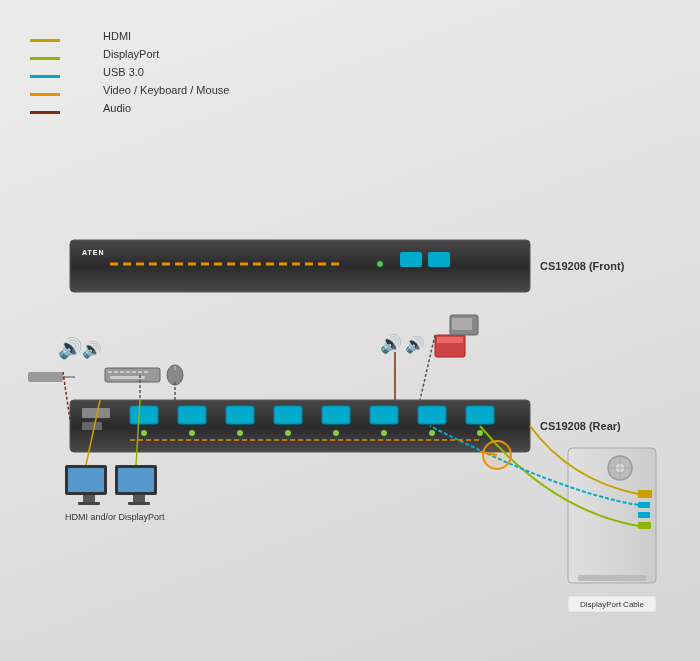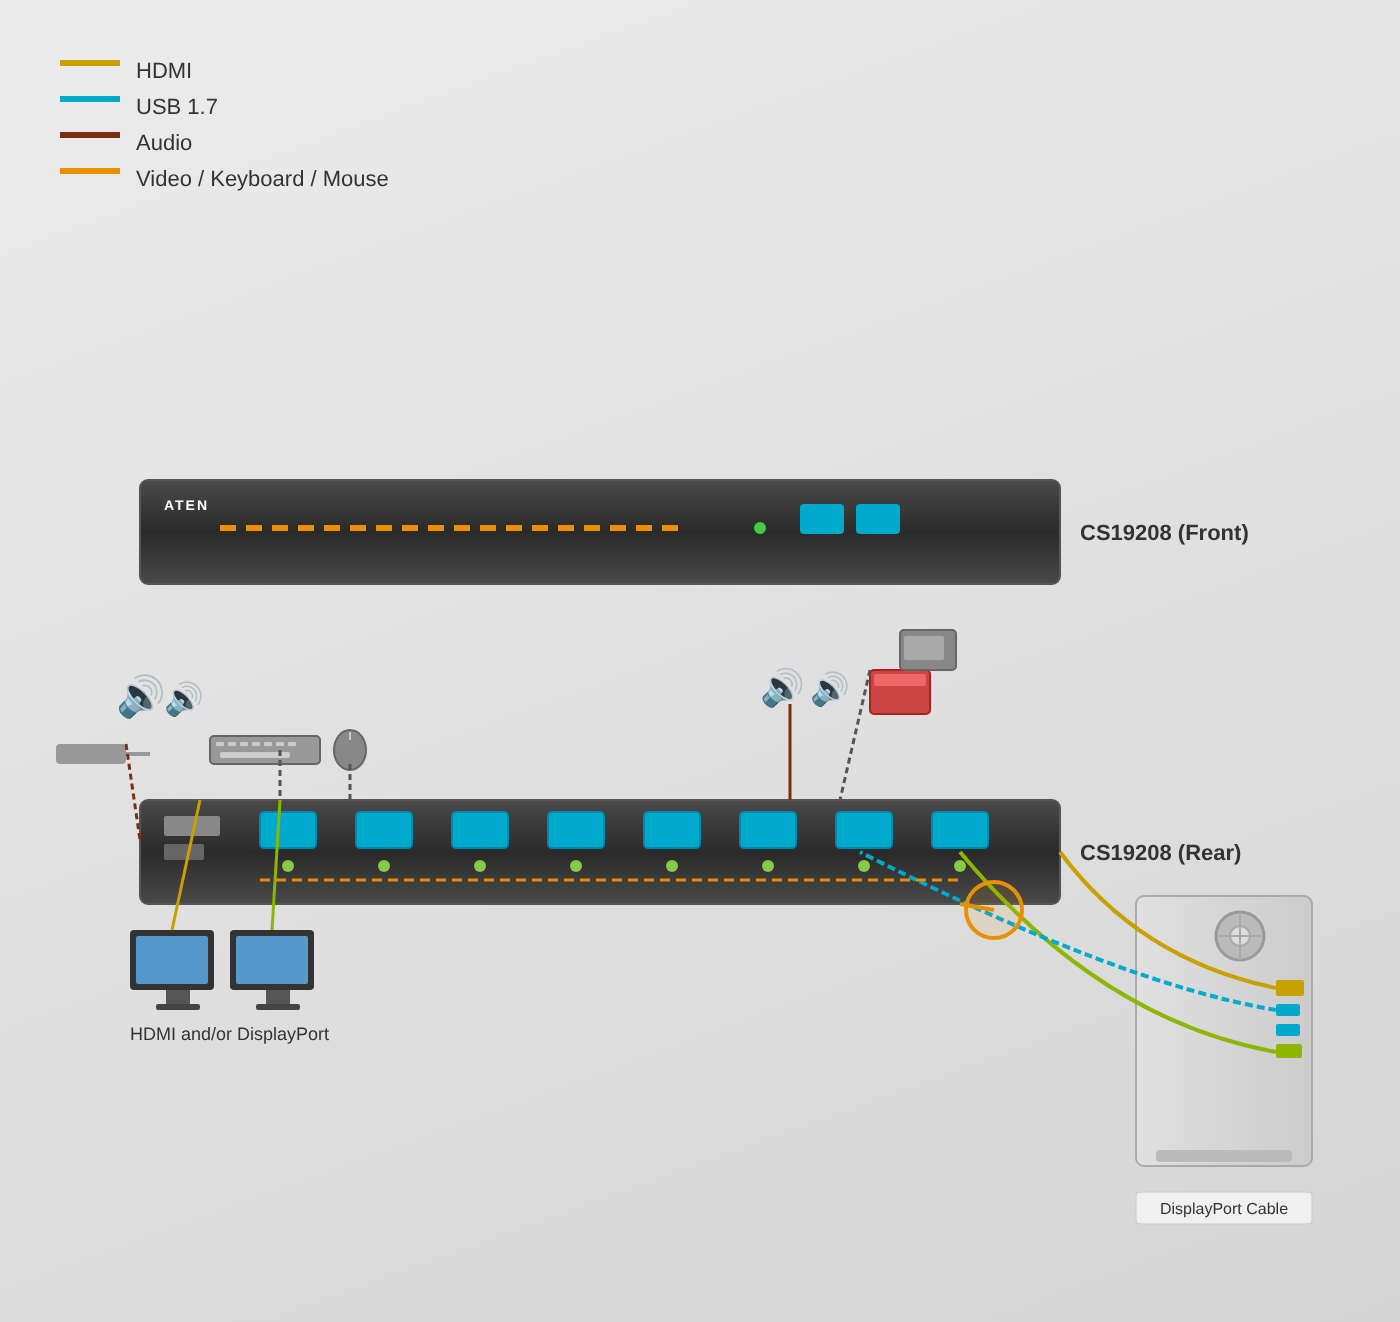--- a/index.html
+++ b/index.html
@@ -20,22 +20,23 @@
     }
 
     
     .legend {
       position: absolute;
       top: 30px;
       left: 30px;
     }
     .legend-item {
       display: flex;
-      align-items: flex-start;
+      align-items: flex-end;
       margin-bottom: 6px;
+      gap: 35px;
     }
     .legend-line {
       width: 30px;
       height: 3px;
       margin-right: 8px;
       flex-shrink: 0;
     }
     .legend-line.hdmi { background: #c8a000; }
     .legend-line.dp { background: #8db600; }
     .legend-line.usb3 { background: #00aacc; }
@@ -68,30 +69,34 @@
 <body>
 
 <div class="main-container">
 
   <div class="legend">
     <div class="legend-item">
       <div class="legend-line hdmi"></div>
       <span class="legend-label">HDMI</span>
     </div>
     <div class="legend-item">
+      <div class="legend-line dp"></div>
+      <span class="legend-label">DisplayPort</span>
+    </div>
+    <div class="legend-item">
       <div class="legend-line usb3"></div>
-      <span class="legend-label">USB 1.7</span>
+      <span class="legend-label">USB 3.0</span>
+    </div>
+    <div class="legend-item">
+      <div class="legend-line vkm"></div>
+      <span class="legend-label">Video / Keyboard / Mouse</span>
     </div>
     <div class="legend-item">
       <div class="legend-line audio"></div>
       <span class="legend-label">Audio</span>
-    </div>
-    <div class="legend-item">
-      <div class="legend-line vkm"></div>
-      <span class="legend-label">Video / Keyboard / Mouse</span>
     </div>
   </div>
 
   <svg class="connections-svg" viewBox="0 0 700 661">
 
     <rect x="70" y="240" width="460" height="52" rx="4" fill="url(#frontGrad)" stroke="#555" stroke-width="1"></rect>
     <defs>
       <linearGradient id="frontGrad" x1="0" y1="0" x2="0" y2="1">
         <stop offset="0%" stop-color="#4a4a4a"></stop>
         <stop offset="50%" stop-color="#2a2a2a"></stop>

